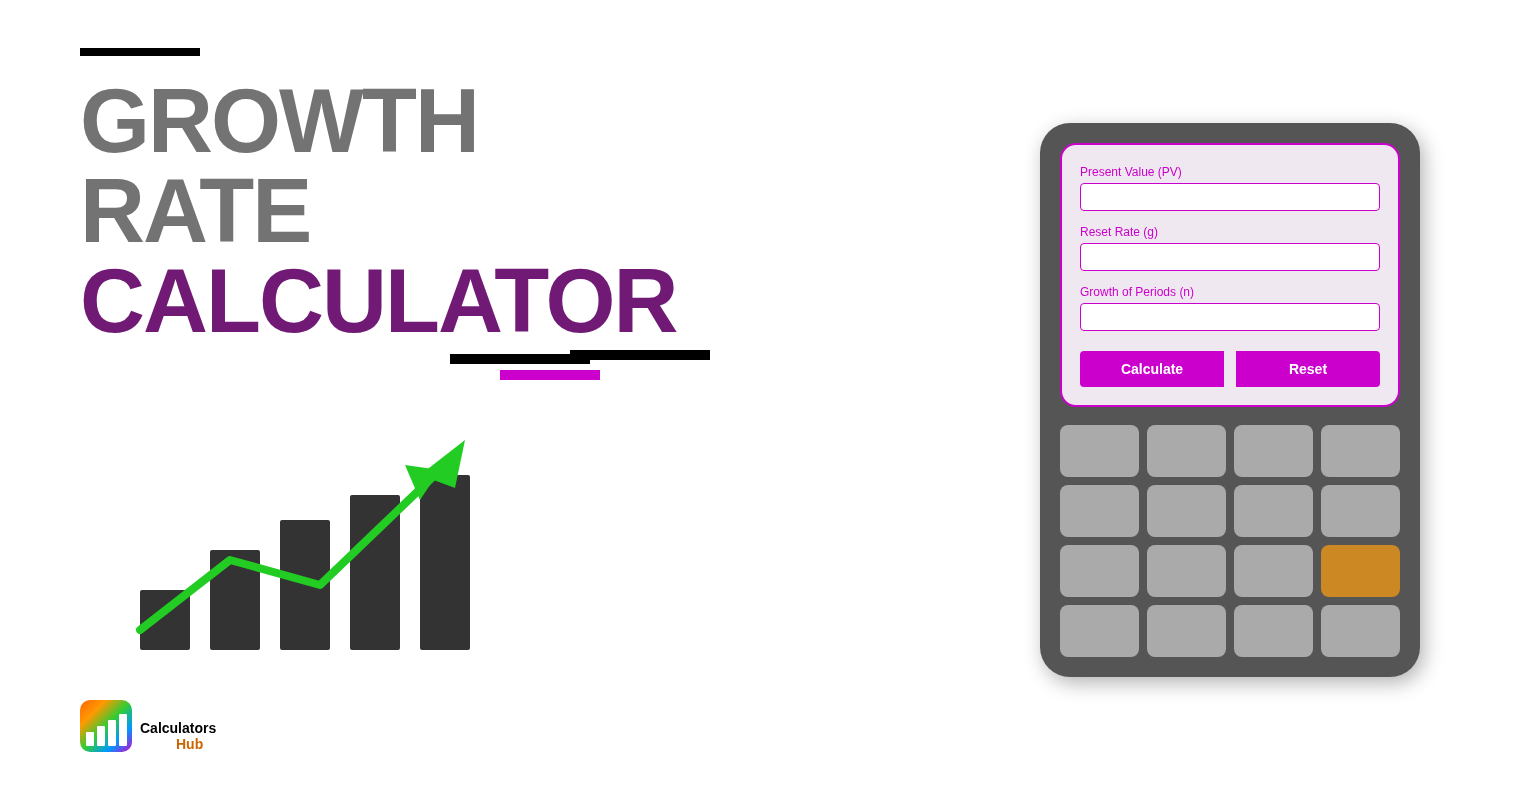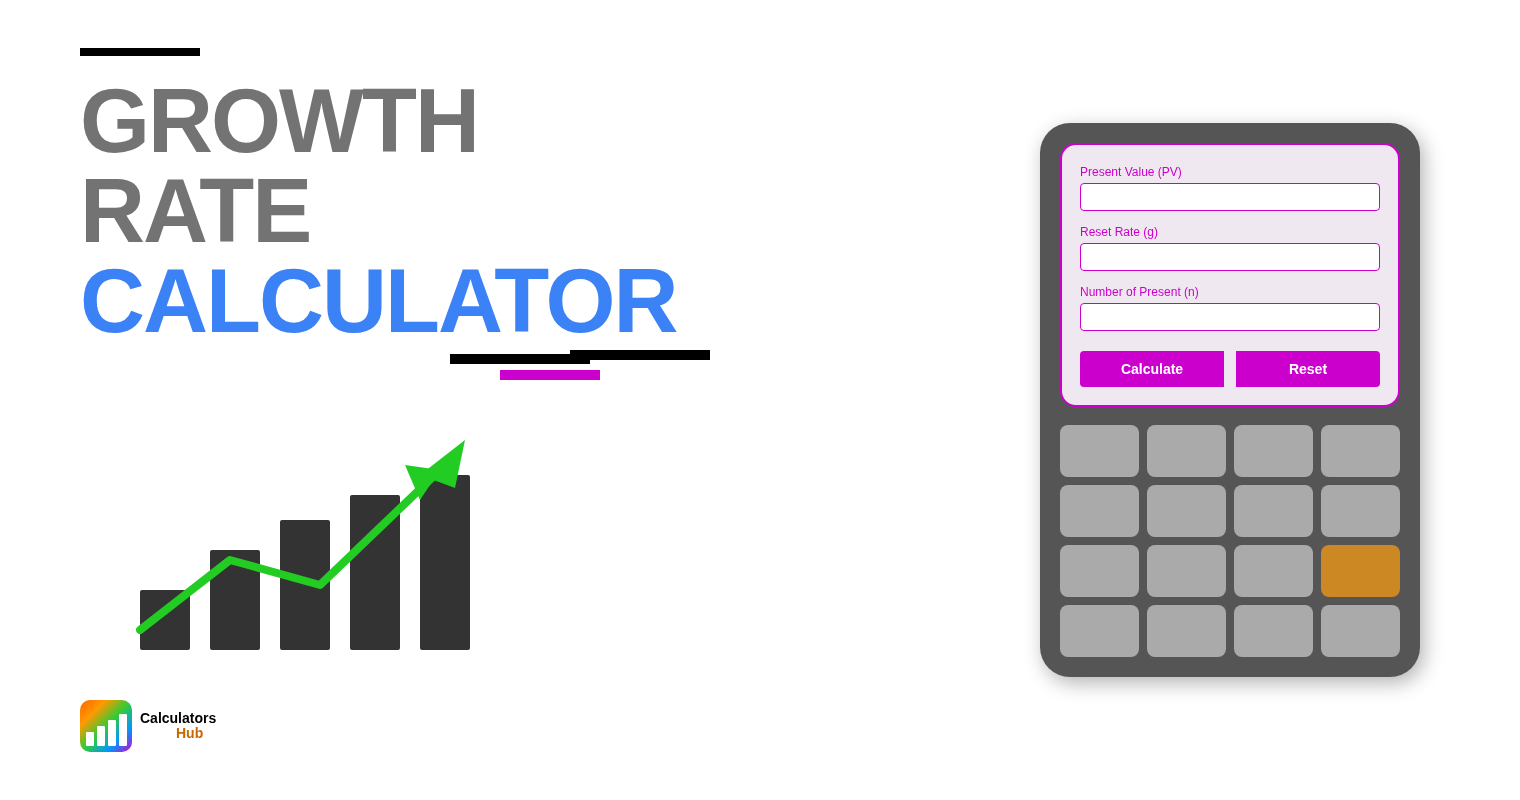--- a/index.html
+++ b/index.html
@@ -44,21 +44,21 @@
       font-size: 90px;
       font-weight: 900;
       color: #737373;
       line-height: 1;
       letter-spacing: -2px;
     }
 
     .title-line3 {
       font-size: 90px;
       font-weight: 900;
-      color: #3b82f6;
+      color: #701a75;
       line-height: 1;
       letter-spacing: -2px;
       position: relative;
     }
 
     .title-line3::after {
       content: '';
       display: block;
       width: 140px;
       height: 10px;
@@ -209,21 +209,21 @@
       <rect x="240" y="75" width="50" height="155" rx="2" fill="#333333"></rect>
       <rect x="310" y="55" width="50" height="175" rx="2" fill="#333333"></rect>
 
       <polyline points="30,210 120,140 210,165 330,50" fill="none" stroke="#22cc22" stroke-width="8" stroke-linejoin="round" stroke-linecap="round"></polyline>
 
       <polygon points="330,50 295,45 310,80" fill="#22cc22"></polygon>
       <polygon points="355,20 310,55 345,68" fill="#22cc22"></polygon>
     </svg>
   </div>
 
-  <div style="display:flex; align-items:center; gap:8px; margin-top:20px;">
+  <div style="display:flex; align-items:flex-end; gap:8px; margin-top:20px;">
     <div style="width:52px;height:52px;border-radius:10px;background:linear-gradient(135deg,#ff6600,#ff9900,#33cc33,#0099ff,#cc00cc);display:flex;align-items:flex-end;justify-content:center;padding:6px 4px;gap:3px;overflow:hidden;">
       <div style="width:8px;height:14px;background:white;border-radius:1px;"></div>
       <div style="width:8px;height:20px;background:white;border-radius:1px;"></div>
       <div style="width:8px;height:26px;background:white;border-radius:1px;"></div>
       <div style="width:8px;height:32px;background:white;border-radius:1px;"></div>
     </div>
     <div class="logo-text">
       <span>Calculators</span>
       <span style="color:#cc6600;font-weight:700;font-size:14px;padding-left:36px;">Hub</span>
     </div>
@@ -234,21 +234,21 @@
   <div class="calculator">
 
     <div class="calc-screen">
 
       <div class="field-label">Present Value (PV)</div>
       <input class="field-input" type="text" placeholder="" style="">
 
       <div class="field-label">Reset Rate (g)</div>
       <input class="field-input" type="text" placeholder="" style="">
 
-      <div class="field-label">Number of Present (n)</div>
+      <div class="field-label">Growth of Periods (n)</div>
       <input class="field-input" type="text" placeholder="" style="">
 
       <div class="button-row">
         <button class="calc-btn">Calculate</button>
         <button class="calc-btn">Reset</button>
       </div>
     </div>
 
     <div class="keypad">
       <div class="key"></div>

